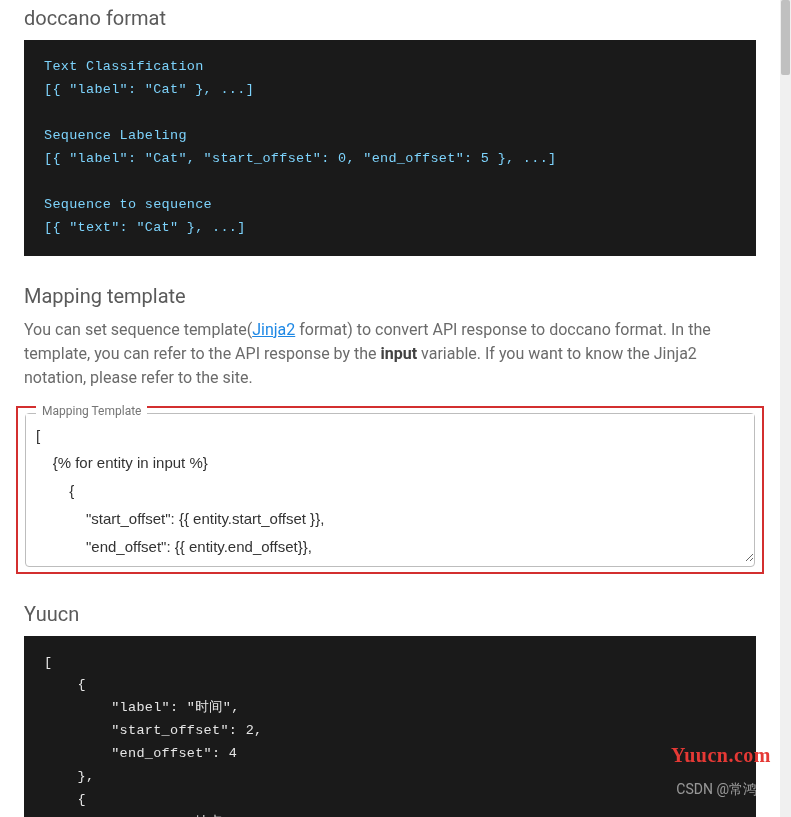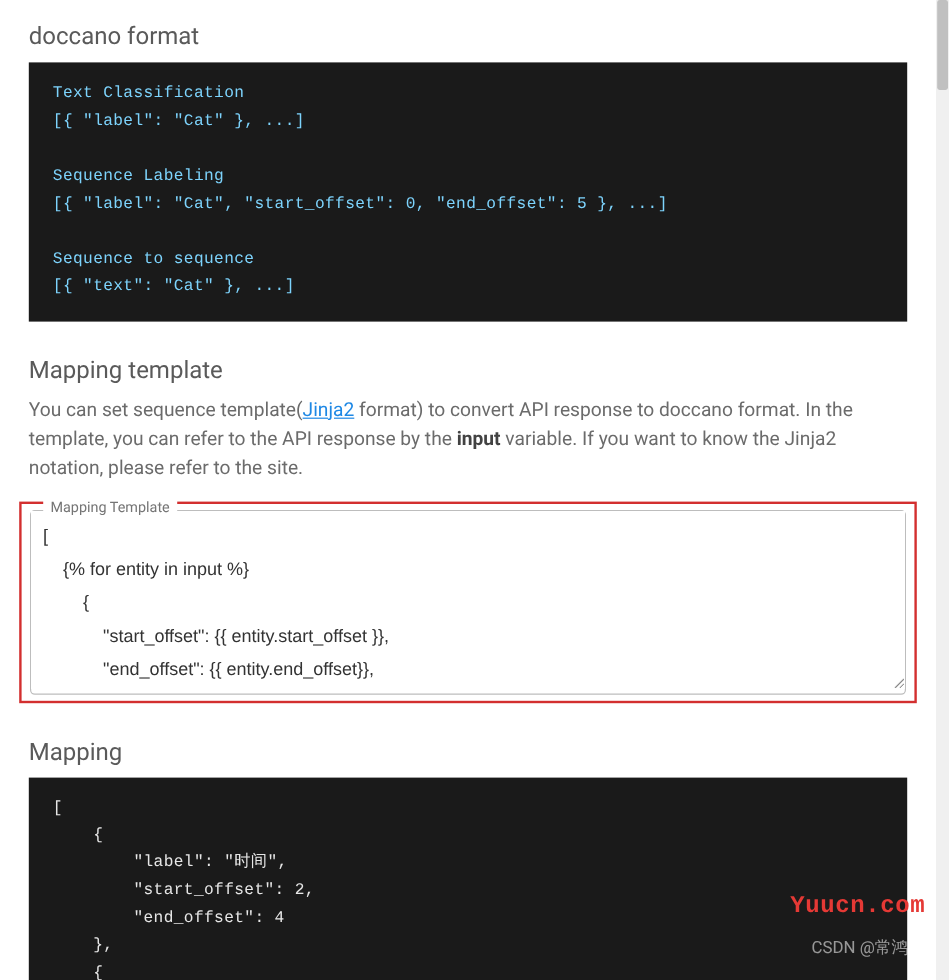--- a/index.html
+++ b/index.html
@@ -16,21 +16,21 @@
       overflow: hidden;
     }
     .content {
       padding: 0 24px 0 24px;
       width: 780px;
     }
     .section-heading {
       font-size: 20px;
       font-weight: 400;
       color: #5a5a5a;
-      margin-top: 18px;
+      margin-top: 6px;
       margin-bottom: 10px;
     }
     .code-block {
       background: #1a1a1a;
       color: #7dd3fc;
       font-family: "SimSun", "Courier New", monospace;
       font-size: 13.5px;
       line-height: 1.7;
       padding: 16px 20px;
       white-space: pre;
@@ -113,21 +113,21 @@
       background: #c0c0c0;
       border-radius: 2px;
     }
     .watermark-yuucn {
       position: absolute;
       right: 20px;
       bottom: 50px;
       color: #e53935;
       font-size: 20px;
       font-weight: 700;
-      font-family: Liberation Mono, monospace;
+      font-family: Liberation Serif, serif;
       letter-spacing: 0.5px;
     }
     .watermark-csdn {
       position: absolute;
       right: 20px;
       bottom: 18px;
       color: rgba(255,255,255,0.55);
       font-size: 14px;
     }
   </style>
@@ -155,21 +155,21 @@
       <span class="fieldset-legend">Mapping Template</span>
       <textarea class="mapping-textarea" style="">[
     {% for entity in input %}
         {
             "start_offset": {{ entity.start_offset }},
             "end_offset": {{ entity.end_offset}},
             "label": "{{ entity.label }}"</textarea>
     </div>
   </div>
 
-  <h2 class="section-heading">Mapping</h2>
+  <h2 class="section-heading">Yuucn</h2>
   <div class="result-block">[
     {
         "label": "时间",
         "start_offset": 2,
         "end_offset": 4
     },
     {
         "label": "地点",
         "start_offset": 6,</div>
 </div>

